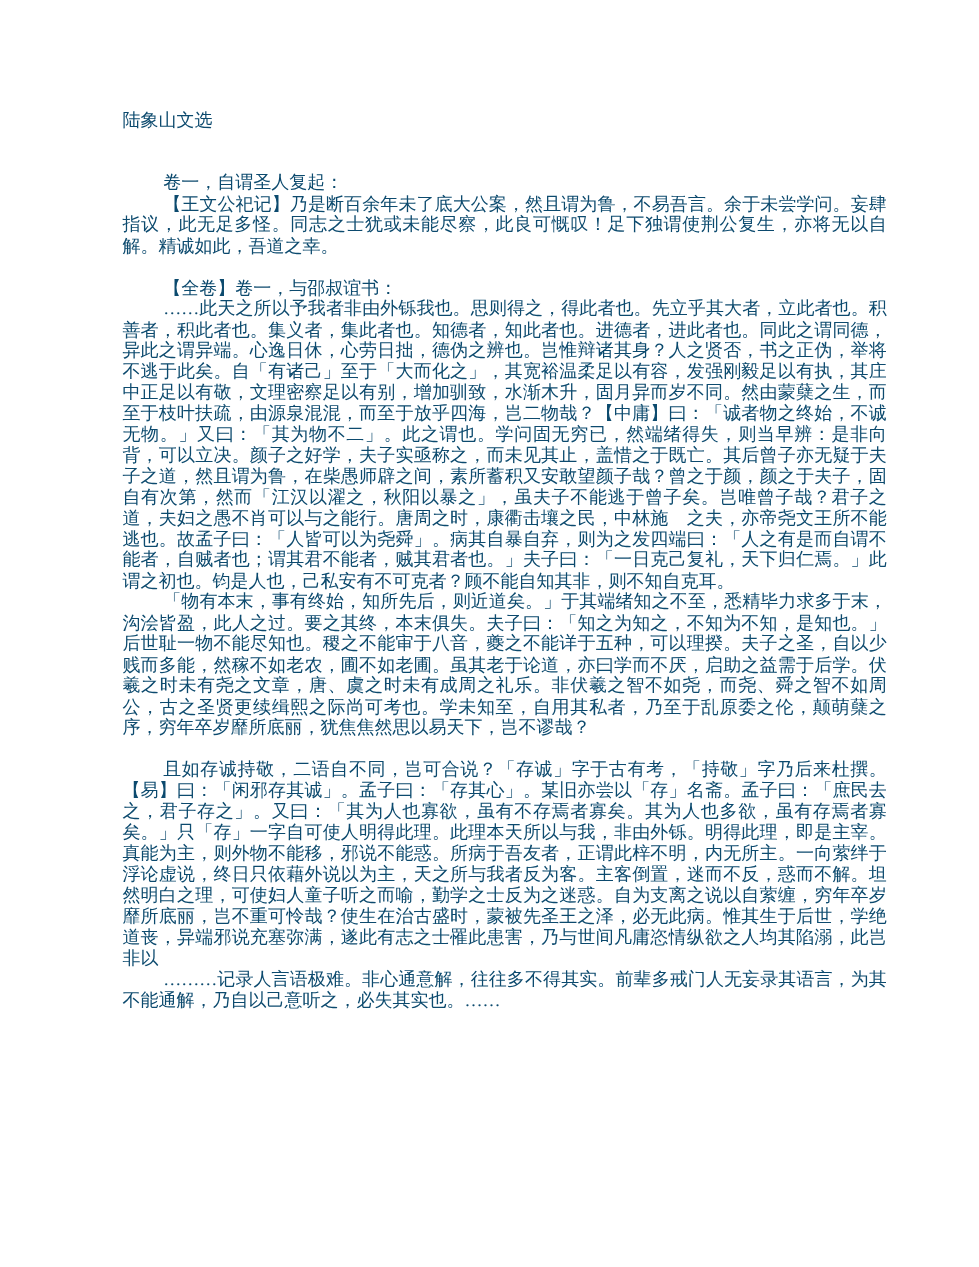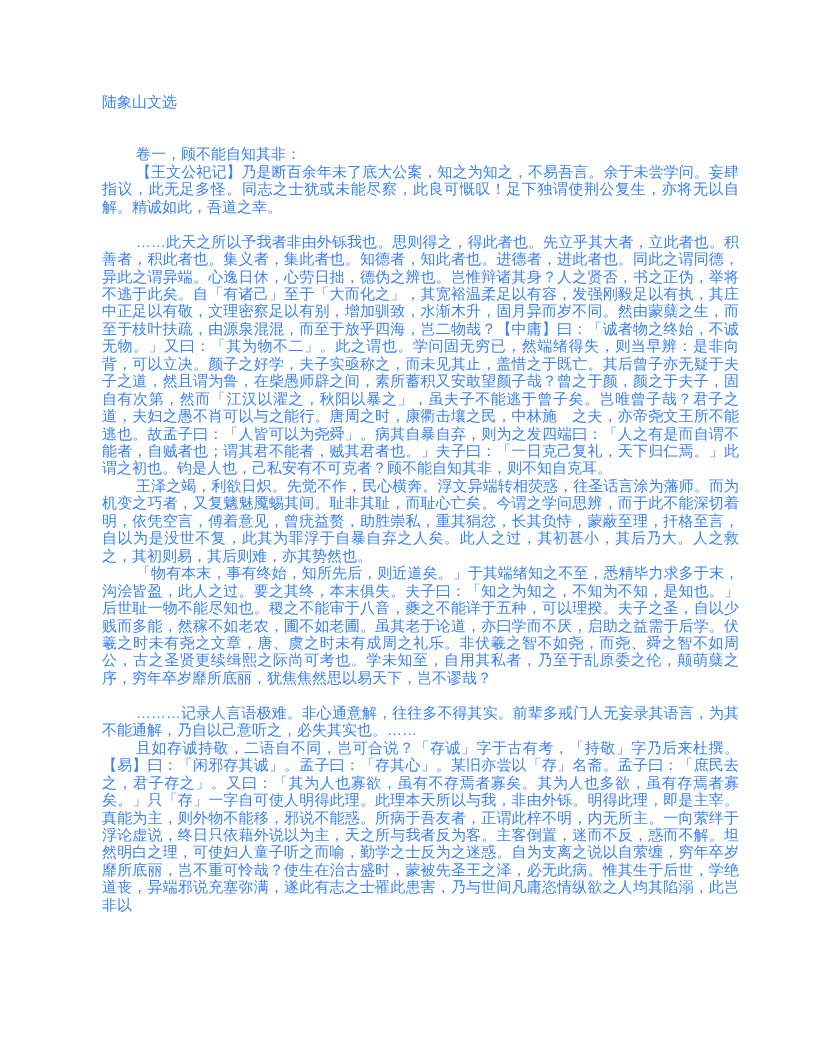--- a/index.html
+++ b/index.html
@@ -8,24 +8,24 @@
     background: #ffffff;
   }
   .page {
     position: relative;
     width: 816px;
     height: 1056px;
     box-sizing: border-box;
     background: #ffffff;
     overflow: hidden;
     padding: 93px 77px 0 102px;
-    font-family: Liberation Sans, sans-serif;
+    font-family: Liberation Serif, serif;
     font-size: 15px;
     line-height: 17.45px;
-    color: #3b82f6;
+    color: #0c4a6e;
   }
   .doc-title {
     font-size: 15px;
     font-weight: normal;
     margin: 0 0 34.9px 0;
     text-indent: 0;
   }
   .section { margin: 0; }
   .section + .section { margin-top: 17.45px; }
   p {
@@ -36,28 +36,28 @@
   }
 </style>
 </head>
 <body>
 
 <div class="page">
 
   <h1 class="doc-title">陆象山文选</h1>
 
   <div class="section">
-    <p class="heading">卷一，顾不能自知其非：</p>
-    <p class="para">【王文公祀记】乃是断百余年未了底大公案，知之为知之，不易吾言。余于未尝学问。妄肆指议，此无足多怪。同志之士犹或未能尽察，此良可慨叹！足下独谓使荆公复生，亦将无以自解。精诚如此，吾道之幸。</p>
+    <p class="heading">卷一，自谓圣人复起：</p>
+    <p class="para">【王文公祀记】乃是断百余年未了底大公案，然且谓为鲁，不易吾言。余于未尝学问。妄肆指议，此无足多怪。同志之士犹或未能尽察，此良可慨叹！足下独谓使荆公复生，亦将无以自解。精诚如此，吾道之幸。</p>
   </div>
 
   <div class="section">
+    <p class="heading">【全卷】卷一，与邵叔谊书：</p>
     <p class="para">……此天之所以予我者非由外铄我也。思则得之，得此者也。先立乎其大者，立此者也。积善者，积此者也。集义者，集此者也。知德者，知此者也。进德者，进此者也。同此之谓同德，异此之谓异端。心逸日休，心劳日拙，德伪之辨也。岂惟辩诸其身？人之贤否，书之正伪，举将不逃于此矣。自「有诸己」至于「大而化之」，其宽裕温柔足以有容，发强刚毅足以有执，其庄中正足以有敬，文理密察足以有别，增加驯致，水渐木升，固月异而岁不同。然由蒙蘖之生，而至于枝叶扶疏，由源泉混混，而至于放乎四海，岂二物哉？【中庸】曰：「诚者物之终始，不诚无物。」又曰：「其为物不二」。此之谓也。学问固无穷已，然端绪得失，则当早辨：是非向背，可以立决。颜子之好学，夫子实亟称之，而未见其止，盖惜之于既亡。其后曾子亦无疑于夫子之道，然且谓为鲁，在柴愚师辟之间，素所蓄积又安敢望颜子哉？曾之于颜，颜之于夫子，固自有次第，然而「江汉以濯之，秋阳以暴之」，虽夫子不能逃于曾子矣。岂唯曾子哉？君子之道，夫妇之愚不肖可以与之能行。唐周之时，康衢击壤之民，中林施　之夫，亦帝尧文王所不能逃也。故孟子曰：「人皆可以为尧舜」。病其自暴自弃，则为之发四端曰：「人之有是而自谓不能者，自贼者也；谓其君不能者，贼其君者也。」夫子曰：「一日克己复礼，天下归仁焉。」此谓之初也。钧是人也，己私安有不可克者？顾不能自知其非，则不知自克耳。</p>
-    <p class="para">王泽之竭，利欲日炽。先觉不作，民心横奔。浮文异端转相荧惑，往圣话言涂为藩师。而为机变之巧者，又复魑魅魇蜴其间。耻非其耻，而耻心亡矣。今谓之学问思辨，而于此不能深切着明，依凭空言，傅着意见，曾疣益赘，助胜崇私，重其狷忿，长其负恃，蒙蔽至理，扞格至言，自以为是没世不复，此其为罪浮于自暴自弃之人矣。此人之过，其初甚小，其后乃大。人之救之，其初则易，其后则难，亦其势然也。</p>
     <p class="para">「物有本末，事有终始，知所先后，则近道矣。」于其端绪知之不至，悉精毕力求多于末，沟浍皆盈，此人之过。要之其终，本末俱失。夫子曰：「知之为知之，不知为不知，是知也。」后世耻一物不能尽知也。稷之不能审于八音，夔之不能详于五种，可以理揆。夫子之圣，自以少贱而多能，然稼不如老农，圃不如老圃。虽其老于论道，亦曰学而不厌，启助之益需于后学。伏羲之时未有尧之文章，唐、虞之时未有成周之礼乐。非伏羲之智不如尧，而尧、舜之智不如周公，古之圣贤更续缉熙之际尚可考也。学未知至，自用其私者，乃至于乱原委之伦，颠萌蘖之序，穷年卒岁靡所底丽，犹焦焦然思以易天下，岂不谬哉？</p>
   </div>
 
   <div class="section">
+    <p class="para">且如存诚持敬，二语自不同，岂可合说？「存诚」字于古有考，「持敬」字乃后来杜撰。【易】曰：「闲邪存其诚」。孟子曰：「存其心」。某旧亦尝以「存」名斋。孟子曰：「庶民去之，君子存之」。又曰：「其为人也寡欲，虽有不存焉者寡矣。其为人也多欲，虽有存焉者寡矣。」只「存」一字自可使人明得此理。此理本天所以与我，非由外铄。明得此理，即是主宰。真能为主，则外物不能移，邪说不能惑。所病于吾友者，正谓此梓不明，内无所主。一向萦绊于浮论虚说，终日只依藉外说以为主，天之所与我者反为客。主客倒置，迷而不反，惑而不解。坦然明白之理，可使妇人童子听之而喻，勤学之士反为之迷惑。自为支离之说以自萦缠，穷年卒岁靡所底丽，岂不重可怜哉？使生在治古盛时，蒙被先圣王之泽，必无此病。惟其生于后世，学绝道丧，异端邪说充塞弥满，遂此有志之士罹此患害，乃与世间凡庸恣情纵欲之人均其陷溺，此岂非以</p>
     <p class="para">………记录人言语极难。非心通意解，往往多不得其实。前辈多戒门人无妄录其语言，为其不能通解，乃自以己意听之，必失其实也。……</p>
-    <p class="para">且如存诚持敬，二语自不同，岂可合说？「存诚」字于古有考，「持敬」字乃后来杜撰。【易】曰：「闲邪存其诚」。孟子曰：「存其心」。某旧亦尝以「存」名斋。孟子曰：「庶民去之，君子存之」。又曰：「其为人也寡欲，虽有不存焉者寡矣。其为人也多欲，虽有存焉者寡矣。」只「存」一字自可使人明得此理。此理本天所以与我，非由外铄。明得此理，即是主宰。真能为主，则外物不能移，邪说不能惑。所病于吾友者，正谓此梓不明，内无所主。一向萦绊于浮论虚说，终日只依藉外说以为主，天之所与我者反为客。主客倒置，迷而不反，惑而不解。坦然明白之理，可使妇人童子听之而喻，勤学之士反为之迷惑。自为支离之说以自萦缠，穷年卒岁靡所底丽，岂不重可怜哉？使生在治古盛时，蒙被先圣王之泽，必无此病。惟其生于后世，学绝道丧，异端邪说充塞弥满，遂此有志之士罹此患害，乃与世间凡庸恣情纵欲之人均其陷溺，此岂非以</p>
   </div>
 
 </div>
 
 </body></html>

